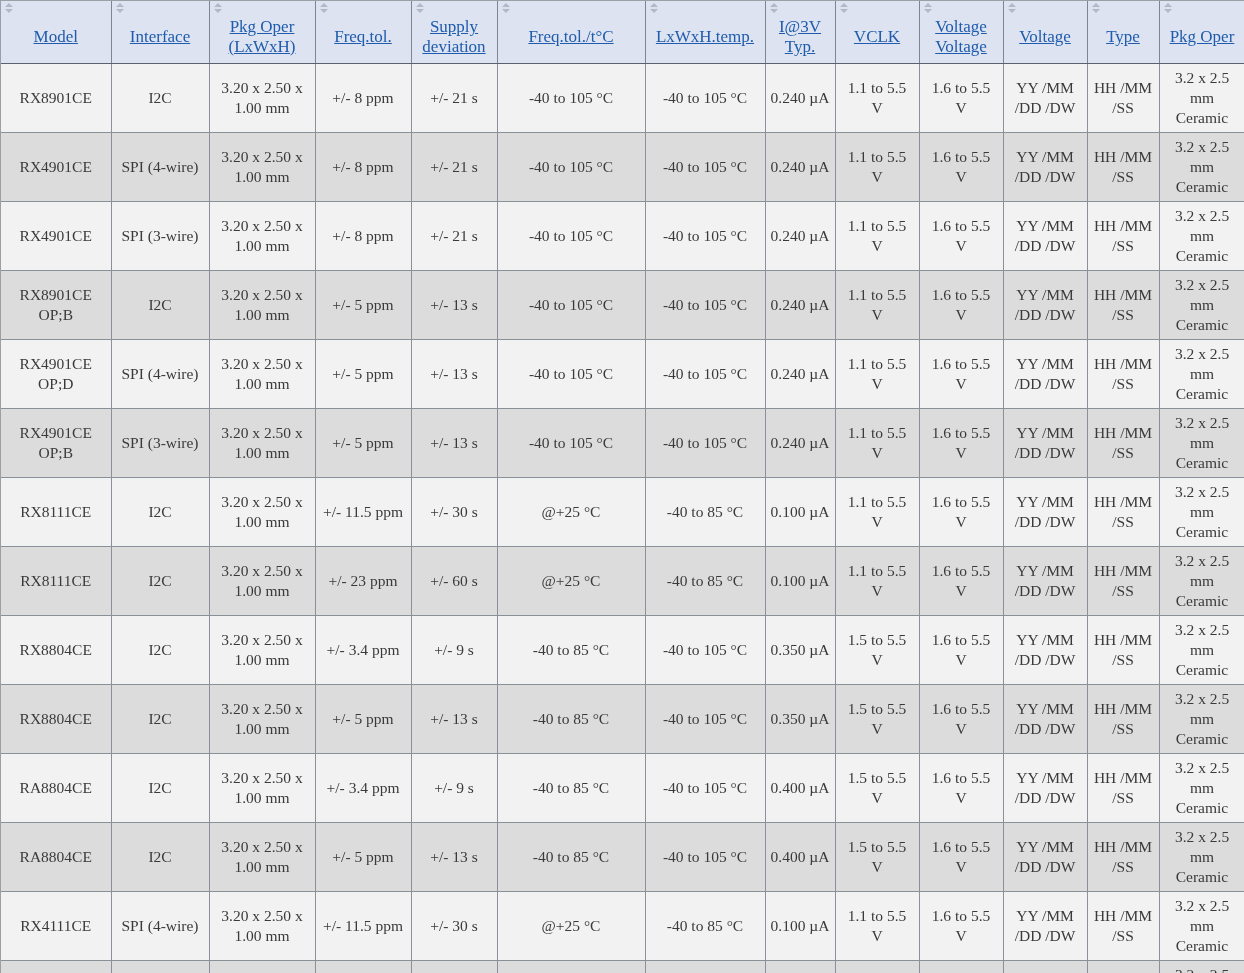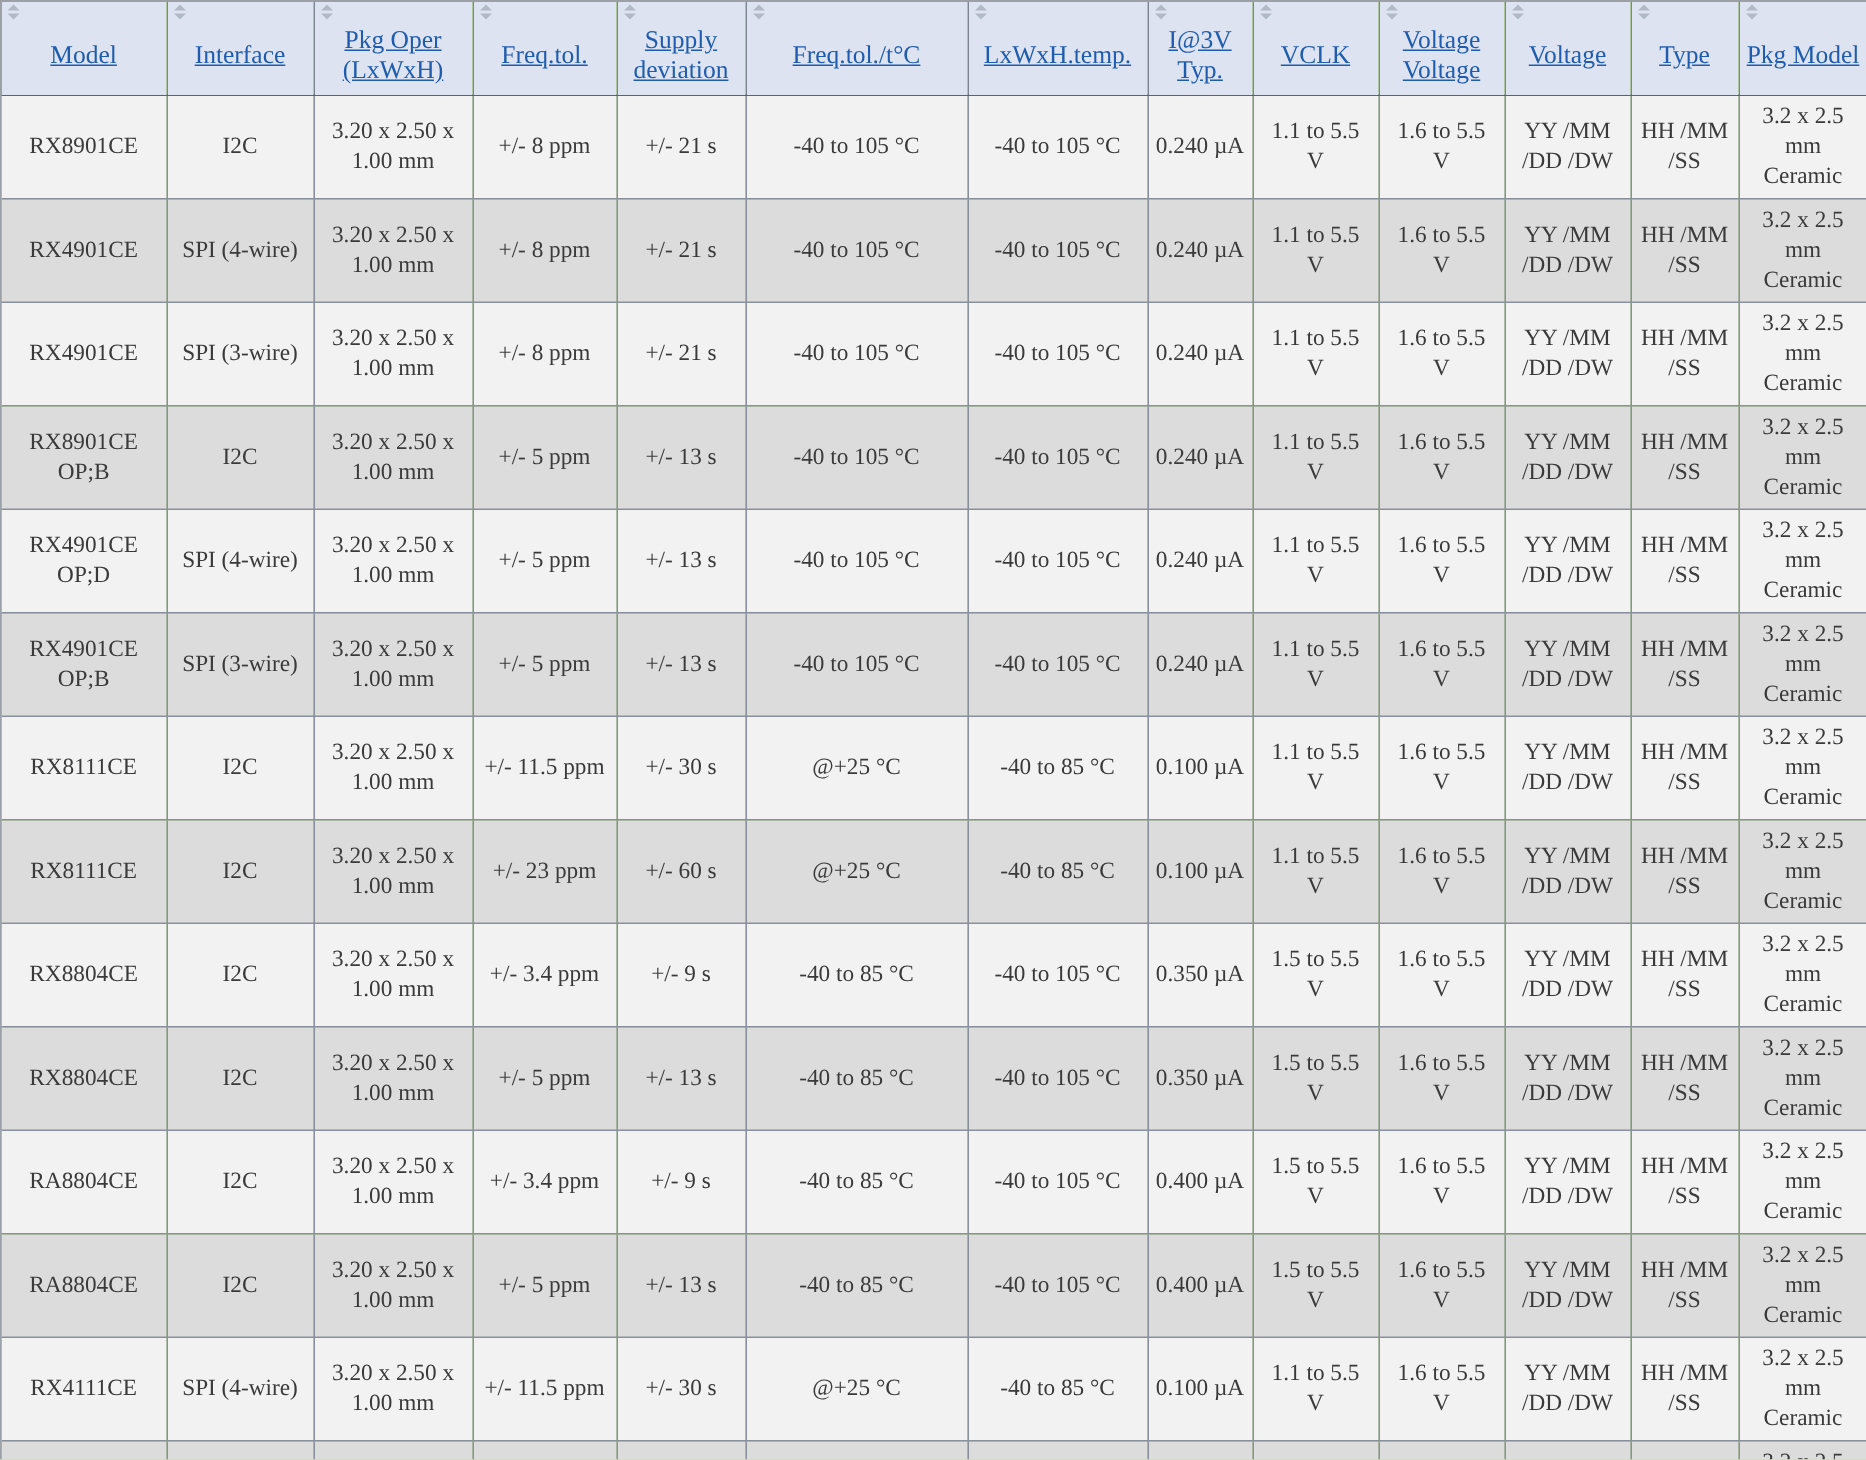--- a/index.html
+++ b/index.html
@@ -15,21 +15,21 @@
     font-family: "Liberation Serif", "DejaVu Serif", serif;
     color: #333333;
   }
 
   .table-wrap {
     width: 1244px;
     height: 973px;
     box-sizing: border-box;
     border-left: 1px solid #9aa0a6;
     border-top: 1px solid #9aa0a6;
-    background: #84cc16;
+    background: #fca5a5;
     overflow: hidden;
   }
 
   table.spec {
     border-collapse: collapse;
     table-layout: fixed;
     width: 1244px;
   }
 
   
@@ -178,21 +178,21 @@
               <span class="up"></span>
               <span class="dn"></span>
             </span><span class="hdr-link">Voltage</span></th>
           <th><span class="sort-ind">
               <span class="up"></span>
               <span class="dn"></span>
             </span><span class="hdr-link">Type</span></th>
           <th><span class="sort-ind">
               <span class="up"></span>
               <span class="dn"></span>
-            </span><span class="hdr-link">Pkg Model</span></th>
+            </span><span class="hdr-link">Pkg Oper</span></th>
         </tr>
     </thead>
     <tbody>
         <tr class="odd" style="height: 46px;">
           <td>RX8901CE</td>
           <td>I2C</td>
           <td>3.20 x 2.50 x
 1.00 mm</td>
           <td>+/- 8 ppm</td>
           <td>+/- 21 s</td>

